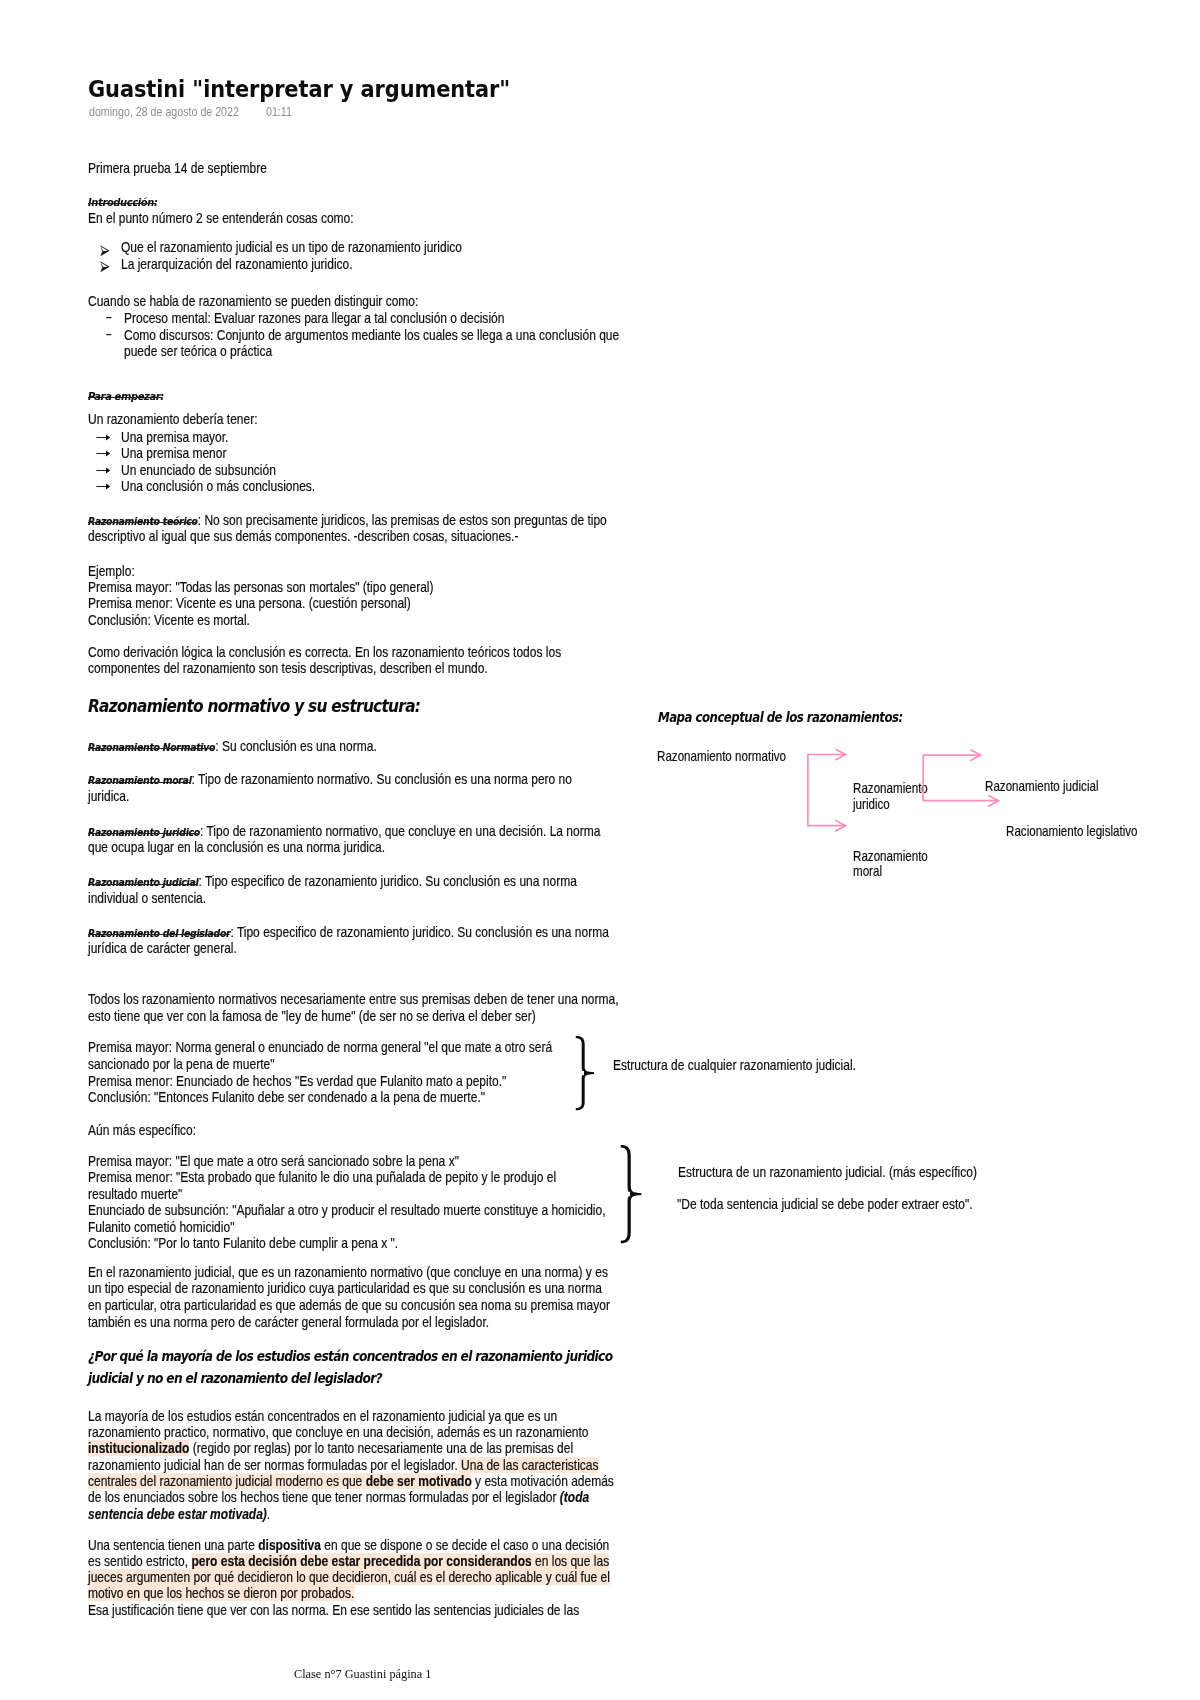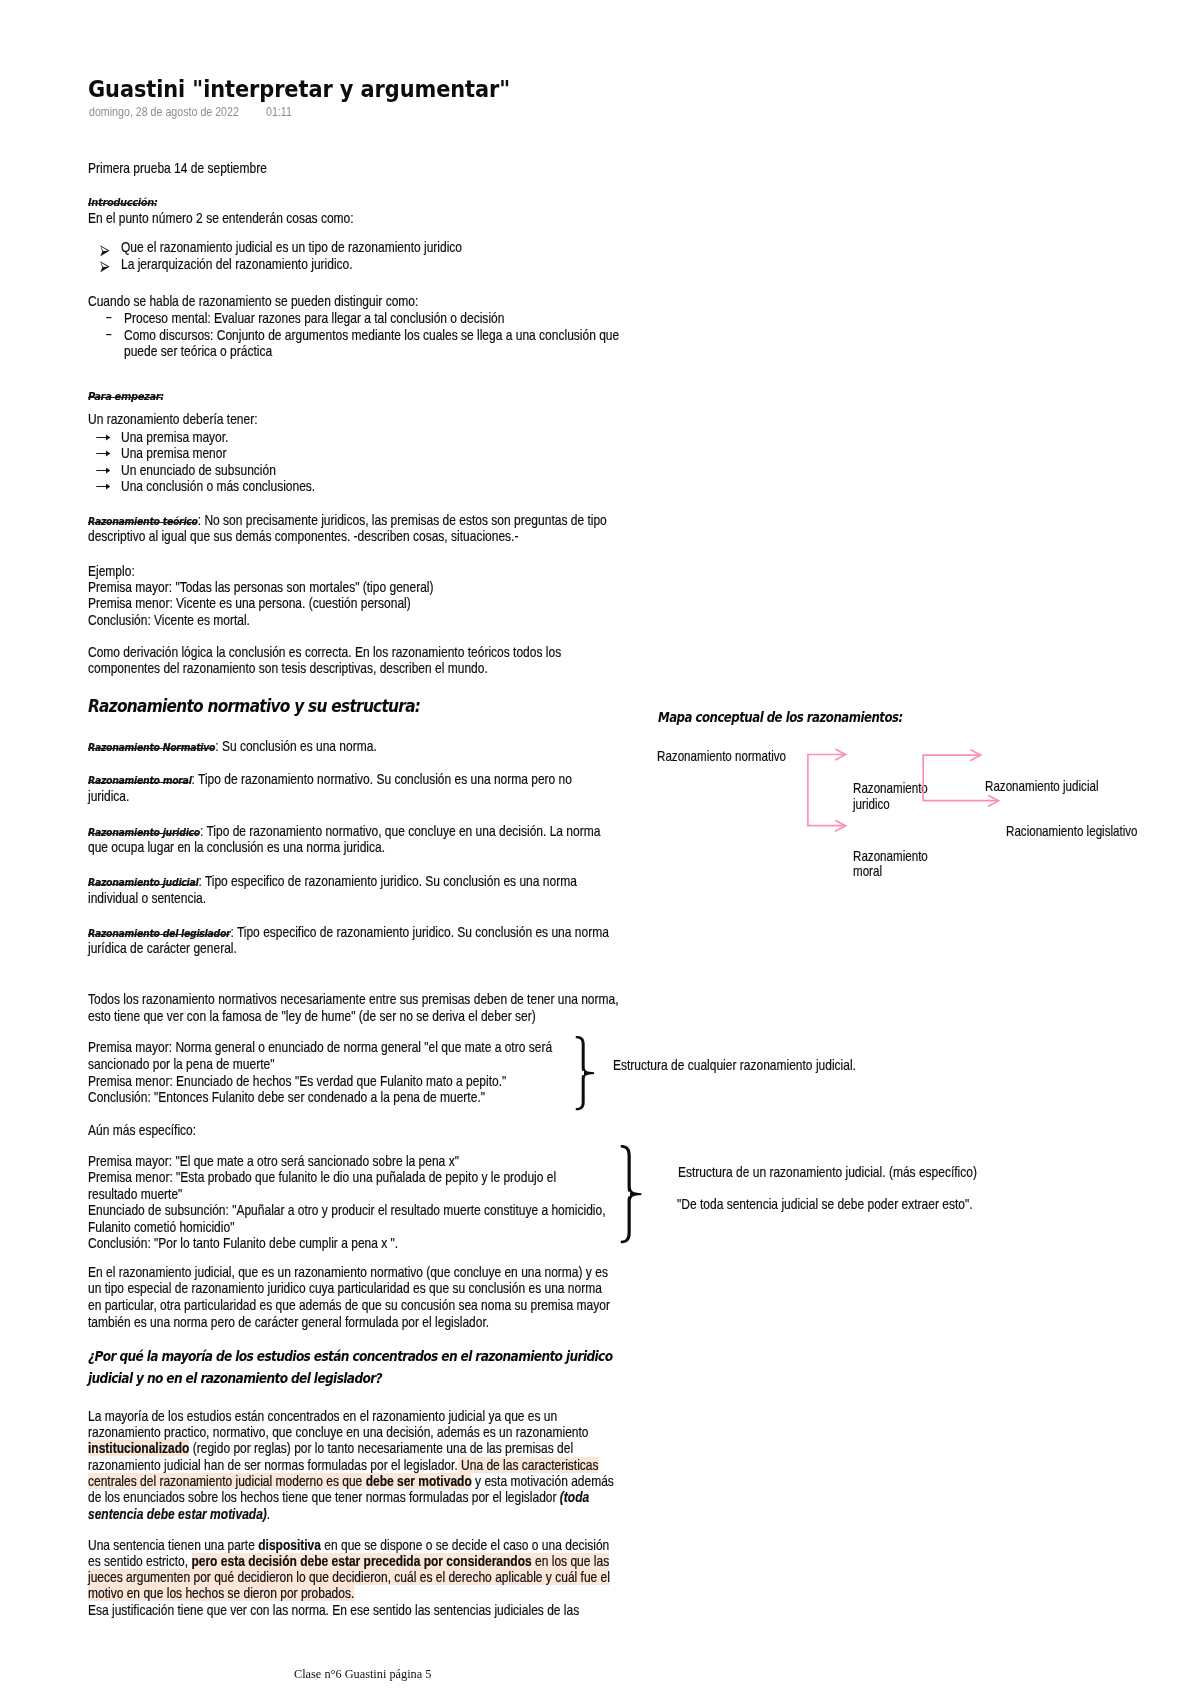--- a/index.html
+++ b/index.html
@@ -203,14 +203,14 @@
  <g fill="none" stroke="#FF8DBC" stroke-width="1.7" stroke-linecap="round" stroke-linejoin="miter">
   <path d="M187.6 48.5 L151.9 48.5 L151.9 119.7 L187.6 119.7"></path>
   <path d="M180.0 43.5 L189.6 48.5 L179.6 53.8"></path>
   <path d="M180.0 114.7 L189.6 119.7 L179.6 125.0"></path>
   <path d="M322.6 49.1 L267.2 49.1 L267.2 94.7 L340.6 94.7"></path>
   <path d="M315.0 44.1 L324.6 49.1 L314.6 54.4"></path>
   <path d="M333.0 89.7 L342.6 94.7 L332.6 100.0"></path>
  </g>
 </svg>
 </div>
-<div class="abs footer">Clase n°6 Guastini página 5</div>
+<div class="abs footer">Clase n°7 Guastini página 1</div>
 </div>
 
 </body></html>

